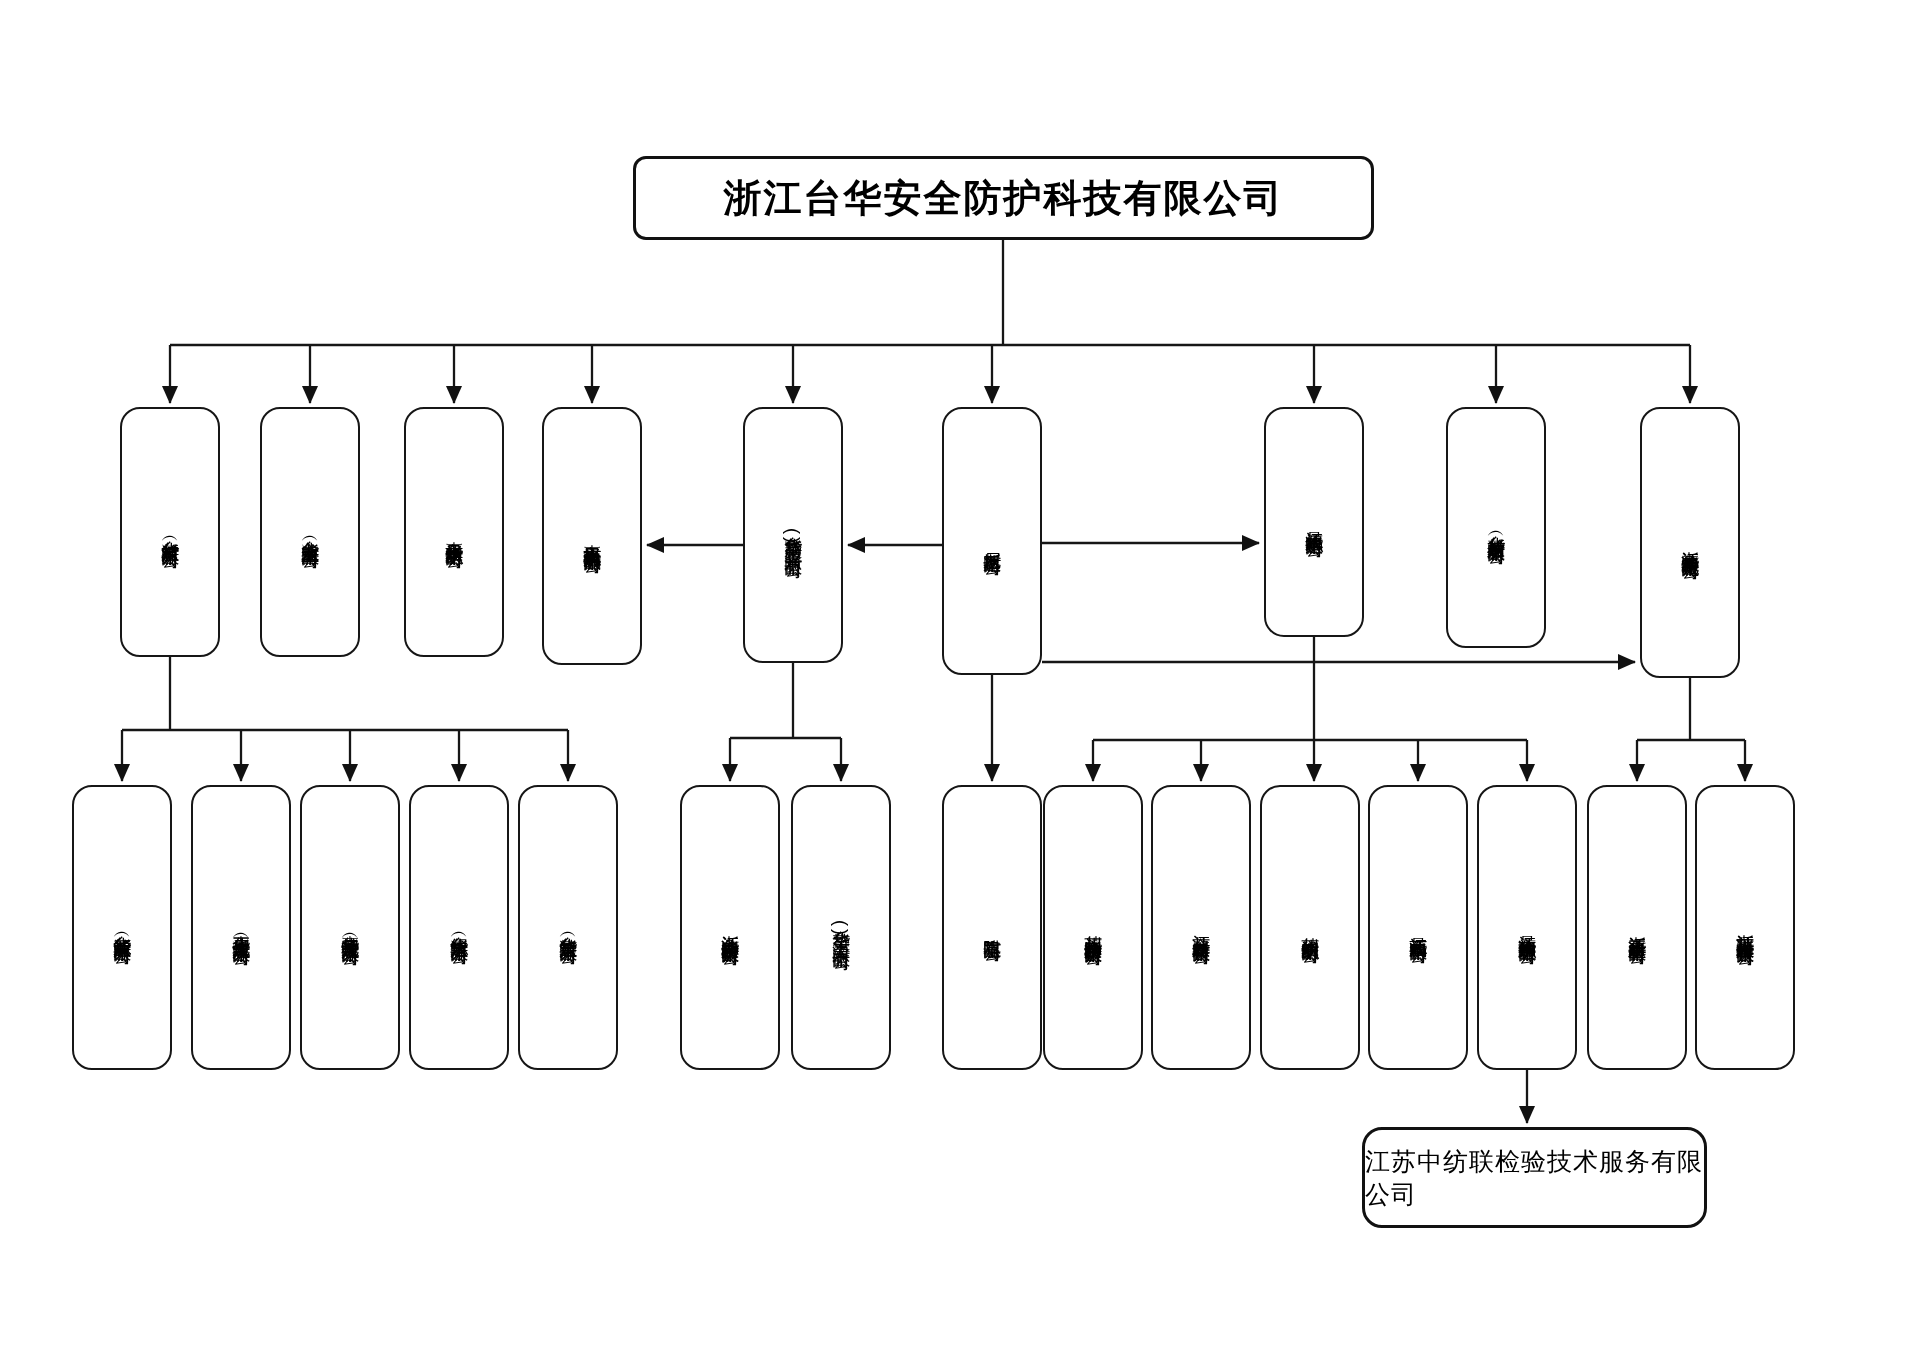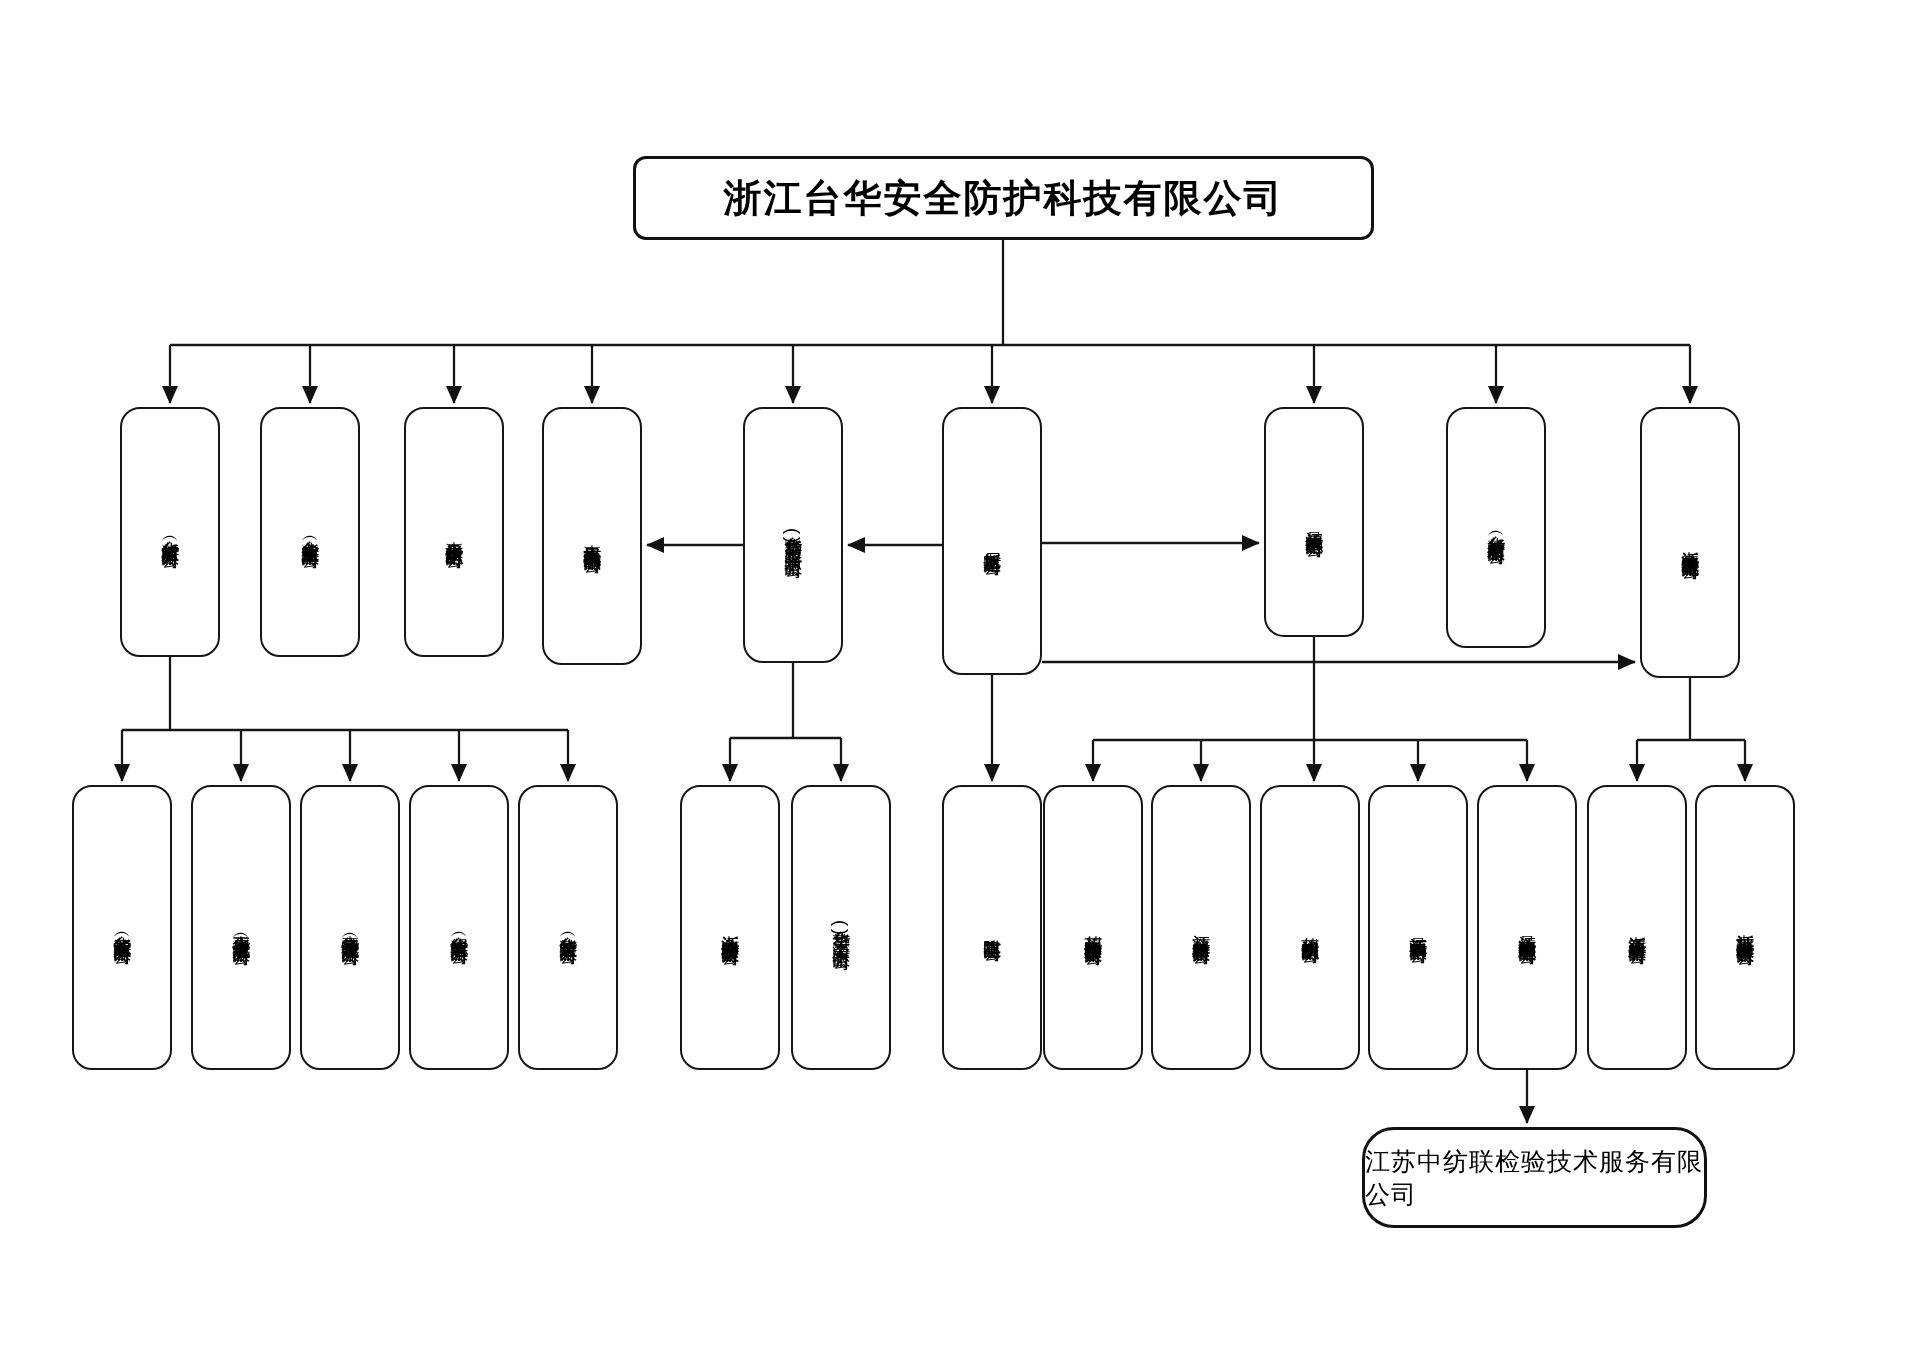--- a/index.html
+++ b/index.html
@@ -32,21 +32,21 @@
   .node.title-box{
     border:3px solid #111111;
     border-radius:13px;
     font-size:38px;
     font-weight:bold;
     letter-spacing:2px;
     z-index:2;
   }
   .node.h-box{
     border:3px solid #111111;
-    border-radius:32px;
+    border-radius:20px;
     font-size:25px;
     letter-spacing:1px;
   }
 </style>
 </head>
 <body>
 
 <div class="stage">
 
   <svg class="connectors" viewBox="0 0 1920 1356" xmlns="http://www.w3.org/2000/svg">

